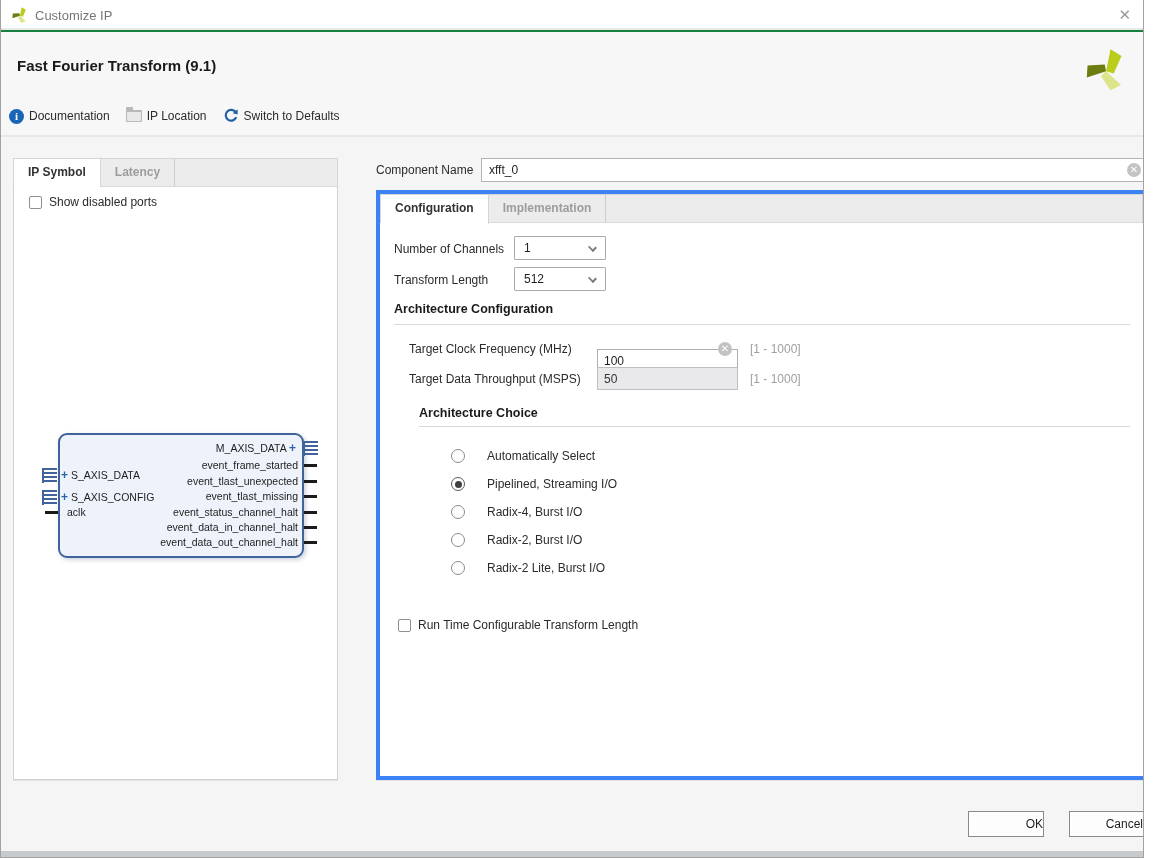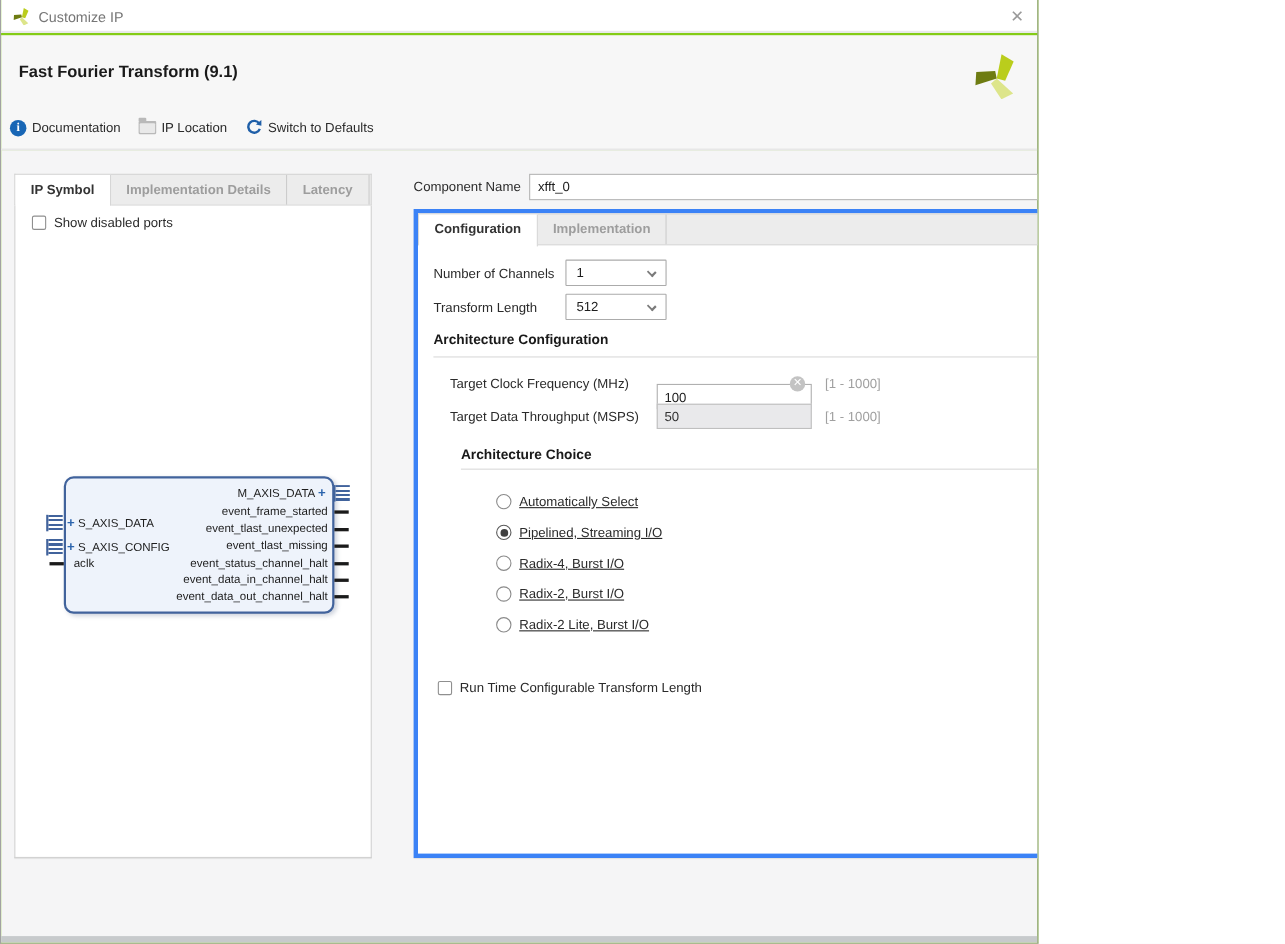--- a/index.html
+++ b/index.html
@@ -1,18 +1,18 @@
 <!DOCTYPE html>
 <html><head>
 <meta charset="utf-8">
 <style>
   * { margin:0; padding:0; box-sizing:border-box; }
   html,body { width:1168px; height:858px; }
   body { font-family:"Liberation Sans", sans-serif; font-size:12px; color:#2b2b2b; background:#ffffff; }
-  .window { position:relative; width:944px; height:858px; border:1px solid #a2a2a2; border-top:none; background:#84cc16; overflow:hidden; }
+  .window { position:relative; width:1144px; height:858px; border:1px solid #a2a2a2; border-top:none; background:#15803d; overflow:hidden; }
 
   
   .titlebar { position:absolute; left:0; top:0; width:100%; height:30px; background:#ffffff; border-bottom:2px solid #e9e9e9; }
   .titlebar .logo { position:absolute; left:10px; top:6px; }
   .titlebar .title { position:absolute; left:34px; top:8px; color:#767676; font-size:13px; }
   .titlebar .close { position:absolute; right:12px; top:6px; font-size:15px; color:#9a9a9a; cursor:default; }
 
   
   .headerband { position:absolute; left:0; top:32px; width:100%; height:105px; background:#f7f7f7; border-bottom:2px solid #e7e7e7; }
   .headerband .page-title { position:absolute; left:16px; top:25px; font-size:15px; font-weight:bold; color:#1a1a1a; }
@@ -61,21 +61,21 @@
 
   
   .flabel { position:absolute; font-size:12px; color:#2b2b2b; white-space:nowrap; }
   .dropdown { position:absolute; width:92px; height:24px; background:#fff; border:1px solid #ababab; border-radius:1px; line-height:22px; padding-left:9px; color:#1d1d1d; }
   .dd-caret { position:absolute; right:9px; top:7px; width:7px; height:7px; border-right:2px solid #7a7a7a; border-bottom:2px solid #7a7a7a; transform:rotate(45deg) scale(1,.8); }
   .sec-title { position:absolute; font-size:12.5px; font-weight:bold; color:#1a1a1a; white-space:nowrap; }
   .rule { position:absolute; height:1px; background:#d9d9d9; }
   .tinput { position:absolute; height:23px; border:1px solid #b0b0b0; background:#fff; font-family:"Liberation Sans",sans-serif; font-size:12px; padding:0 20px 0 6px; color:#1d1d1d; width:141px; }
   .tinput:disabled { background:#e9e9eb; color:#333; border-color:#bfbfbf; padding-right:6px; }
   .range-hint { position:absolute; color:#a0a0a0; font-size:12px; white-space:nowrap; }
-  .radio-row { position:absolute; display:flex; align-items:flex-start; gap:7px;text-decoration:underline; }
+  .radio-row { position:absolute; display:flex; align-items:flex-start; gap:22px; }
   .radio { width:14px; height:14px; border-radius:50%; border:1px solid #8a8a8a; background:#fff; display:flex; align-items:center; justify-content:center; }
   .radio.checked { border-color:#5a5a5a; }
   .radio.checked:after { content:""; width:7px; height:7px; border-radius:50%; background:#3f3f3f; }
   .chk-runtime { position:absolute; left:18px; top:424px; }
 
   
   .btn { position:absolute; height:26px; background:#fdfdfd; border:1px solid #8a8a8a; font-family:"Liberation Sans",sans-serif; font-size:12px; color:#1d1d1d; text-align:right; }
   .btn-ok { left:967px; top:674px; width:76px; }
   .btn-cancel { left:1068px; top:674px; width:75px; }
   .bottom-strip { position:absolute; left:0; bottom:0; width:100%; height:6px; background:#c7cacc; }
@@ -129,21 +129,20 @@
         <span>Switch to Defaults</span>
       </span>
     </div>
   </div>
 
   <div class="content">
 
     <div class="panel left-panel">
       <div class="tabstrip">
         <div class="tab active">IP Symbol</div>
-        <div class="tab">Implementation Details</div>
         <div class="tab">Latency</div>
       </div>
       <div class="left-body">
         <div class="chk-row show-ports">
           <span class="checkbox"></span>
           <span>Show disabled ports</span>
         </div>
       </div>
 
       <div class="ipsym-block"></div>

